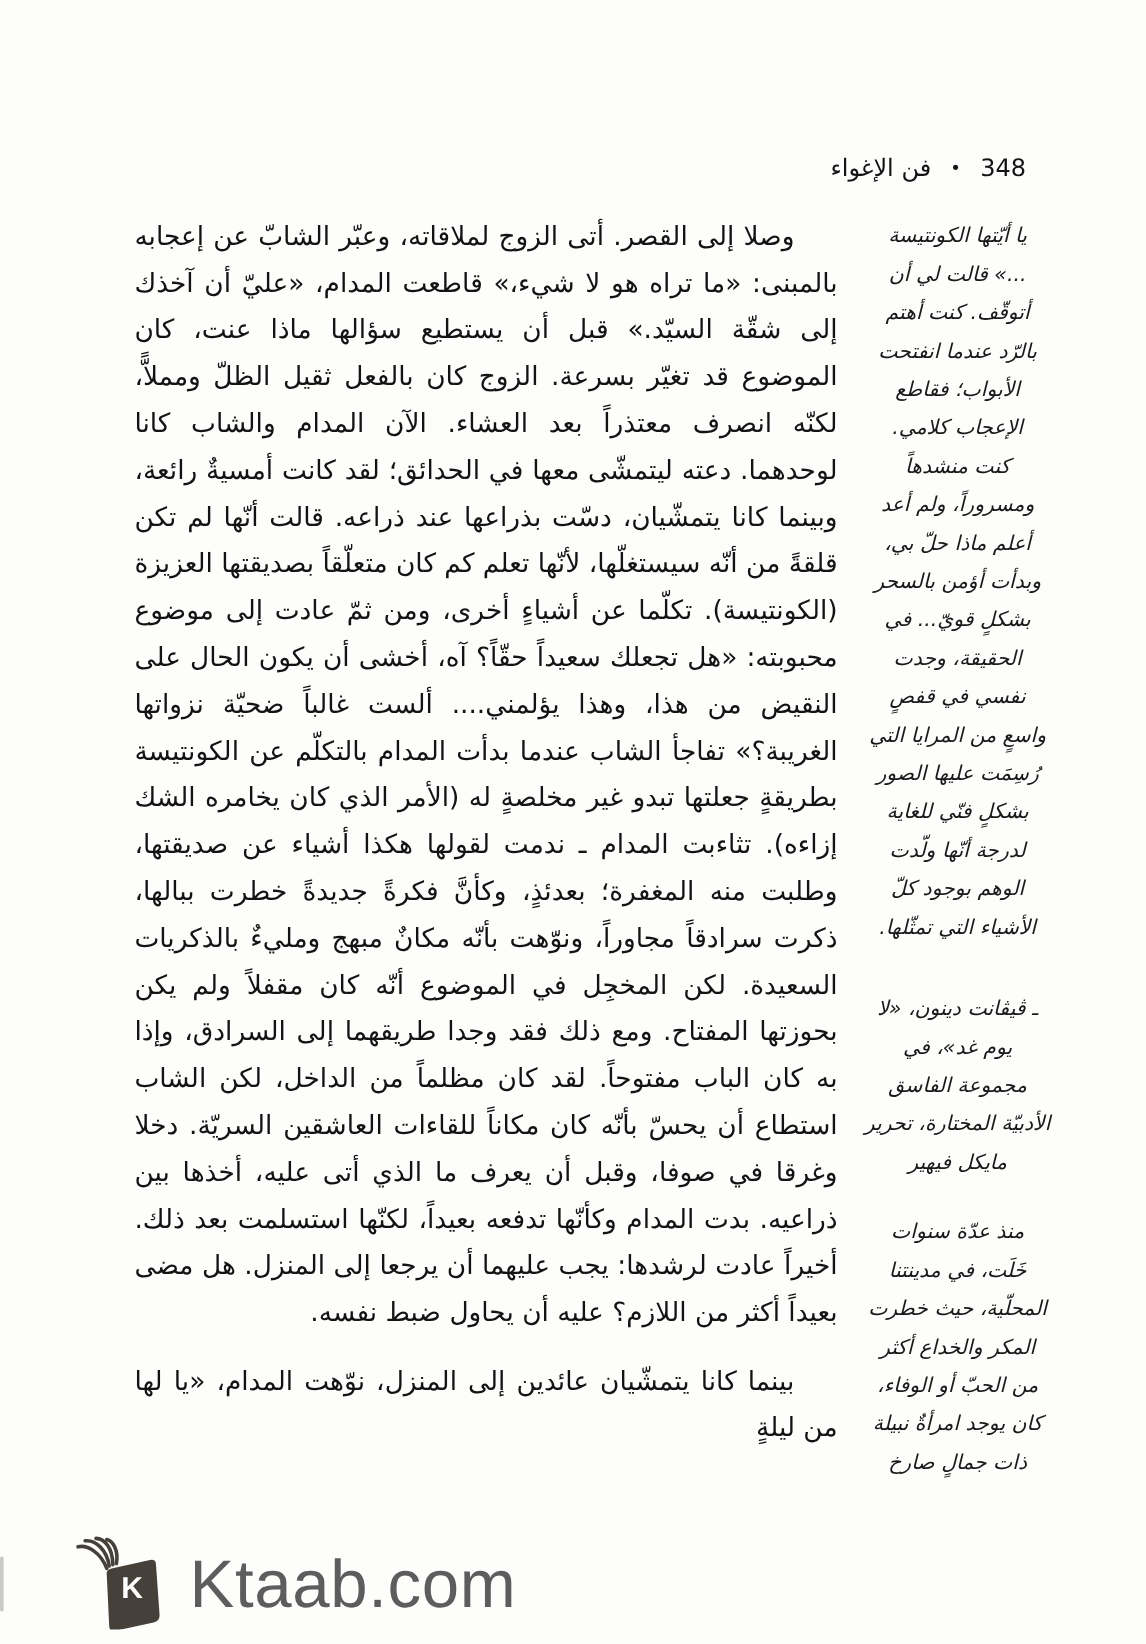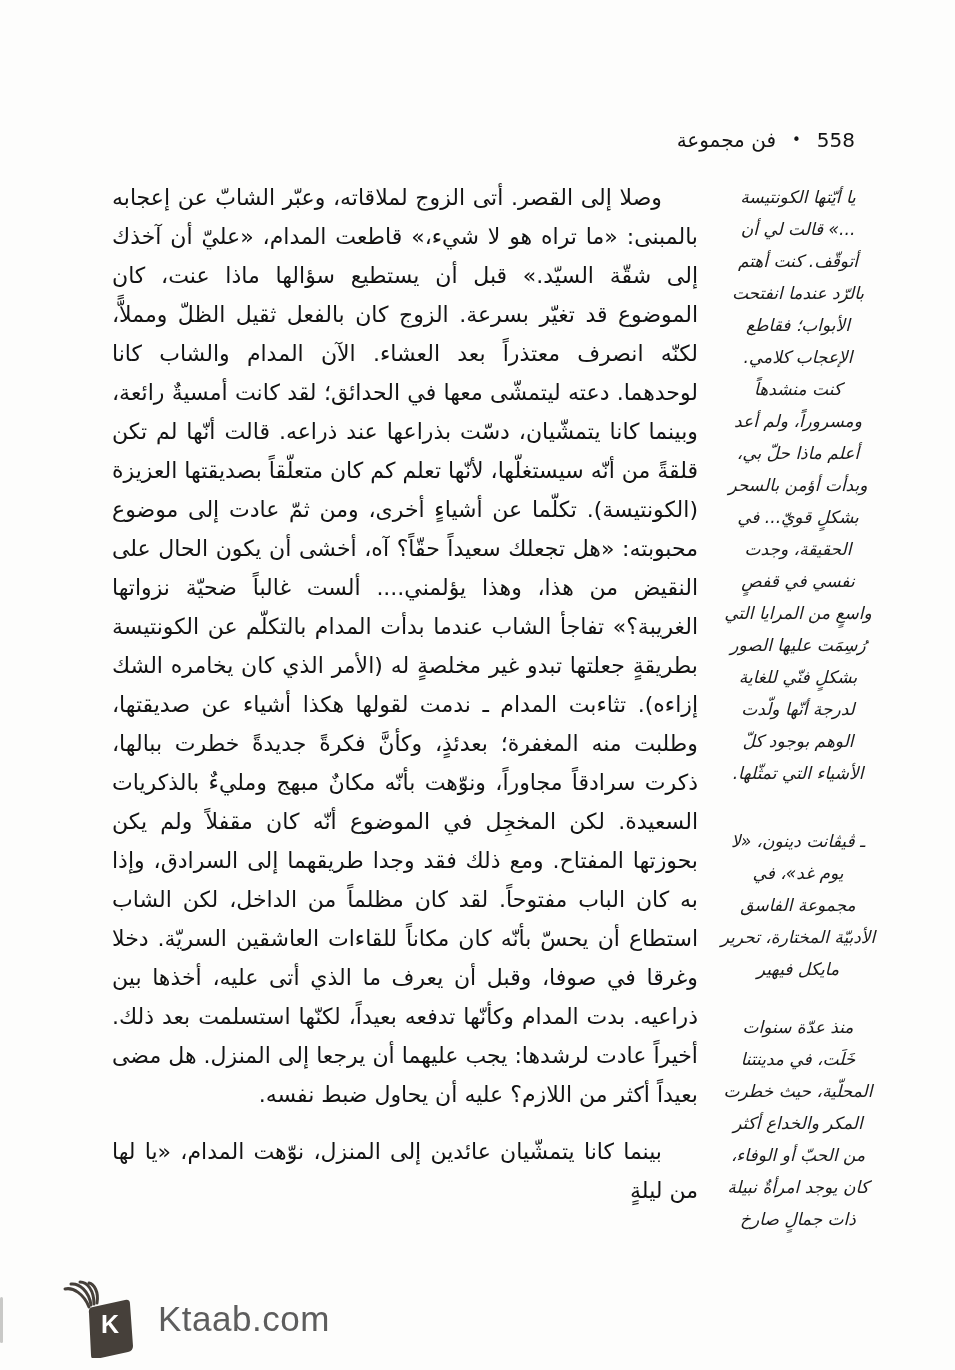--- a/index.html
+++ b/index.html
@@ -79,21 +79,21 @@
     width: 28px;
     text-align: center;
     font-family: "Liberation Sans", sans-serif;
     font-weight: bold;
     font-size: 25px;
     color: #ffffff;
     font-style: normal;
   }
   .site-name {
     font-family: "Liberation Sans", sans-serif;
-    font-size: 35px;
+    font-size: 56px;
     color: #5d5d5d;
     letter-spacing: 0.5px;
   }
 
   
   .scan-mark {
     position: absolute;
     left: 0px;
     top: 1297px;
     width: 3px;
@@ -101,23 +101,23 @@
     background: #c9c9c7;
     border-radius: 2px;
   }
 </style>
 </head>
 <body>
 
 <div class="page">
 
   <div class="header">
-    <span>558</span>
+    <span>348</span>
     <span class="bullet">•</span>
-    <span>فن مجموعة</span>
+    <span>فن الإغواء</span>
   </div>
 
   <div class="main-text">
     <p class="para indent">وصلا إلى القصر. أتى الزوج لملاقاته، وعبّر الشابّ عن إعجابه بالمبنى: «ما تراه هو لا شيء،» قاطعت المدام، «عليّ أن آخذك إلى شقّة السيّد.» قبل أن يستطيع سؤالها ماذا عنت، كان الموضوع قد تغيّر بسرعة. الزوج كان بالفعل ثقيل الظلّ ومملاًّ، لكنّه انصرف معتذراً بعد العشاء. الآن المدام والشاب كانا لوحدهما. دعته ليتمشّى معها في الحدائق؛ لقد كانت أمسيةٌ رائعة، وبينما كانا يتمشّيان، دسّت بذراعها عند ذراعه. قالت أنّها لم تكن قلقةً من أنّه سيستغلّها، لأنّها تعلم كم كان متعلّقاً بصديقتها العزيزة (الكونتيسة). تكلّما عن أشياءٍ أخرى، ومن ثمّ عادت إلى موضوع محبوبته: «هل تجعلك سعيداً حقّاً؟ آه، أخشى أن يكون الحال على النقيض من هذا، وهذا يؤلمني.... ألست غالباً ضحيّة نزواتها الغريبة؟» تفاجأ الشاب عندما بدأت المدام بالتكلّم عن الكونتيسة بطريقةٍ جعلتها تبدو غير مخلصةٍ له (الأمر الذي كان يخامره الشك إزاءه). تثاءبت المدام ـ ندمت لقولها هكذا أشياء عن صديقتها، وطلبت منه المغفرة؛ بعدئذٍ، وكأنَّ فكرةً جديدةً خطرت ببالها، ذكرت سرادقاً مجاوراً، ونوّهت بأنّه مكانٌ مبهج ومليءٌ بالذكريات السعيدة. لكن المخجِل في الموضوع أنّه كان مقفلاً ولم يكن بحوزتها المفتاح. ومع ذلك فقد وجدا طريقهما إلى السرادق، وإذا به كان الباب مفتوحاً. لقد كان مظلماً من الداخل، لكن الشاب استطاع أن يحسّ بأنّه كان مكاناً للقاءات العاشقين السريّة. دخلا وغرقا في صوفا، وقبل أن يعرف ما الذي أتى عليه، أخذها بين ذراعيه. بدت المدام وكأنّها تدفعه بعيداً، لكنّها استسلمت بعد ذلك. أخيراً عادت لرشدها: يجب عليهما أن يرجعا إلى المنزل. هل مضى بعيداً أكثر من اللازم؟ عليه أن يحاول ضبط نفسه.</p>
     <p class="para indent">بينما كانا يتمشّيان عائدين إلى المنزل، نوّهت المدام، «يا لها من ليلةٍ</p>
   </div>
 
   <div class="margin-col">
     <div class="margin-block">يا أيّتها الكونتيسة
 ...» قالت لي أن

